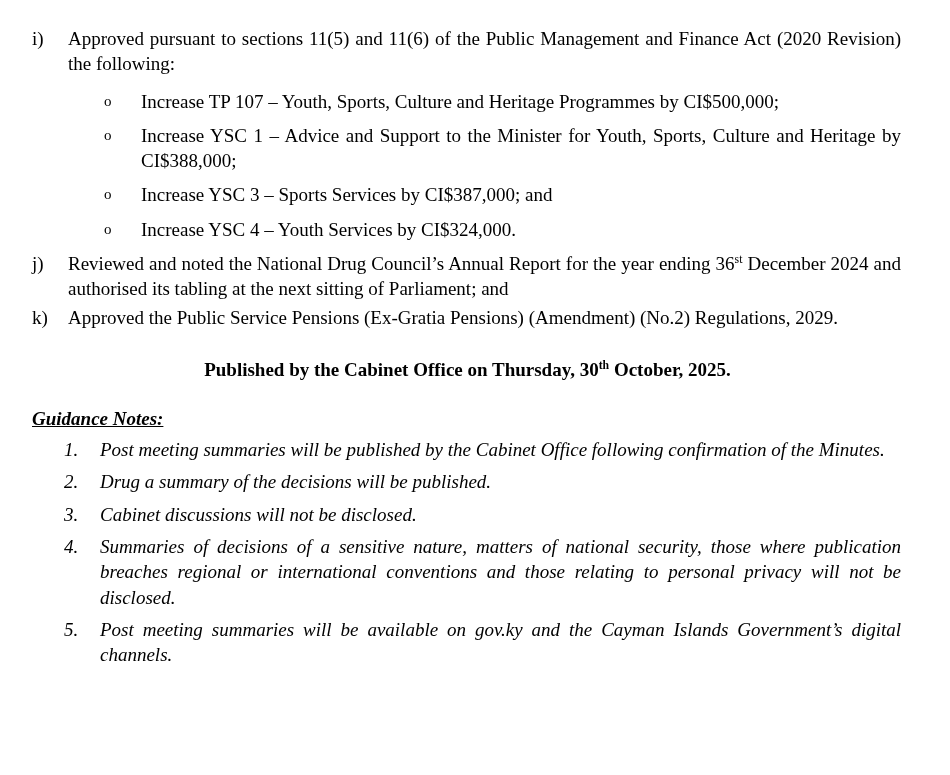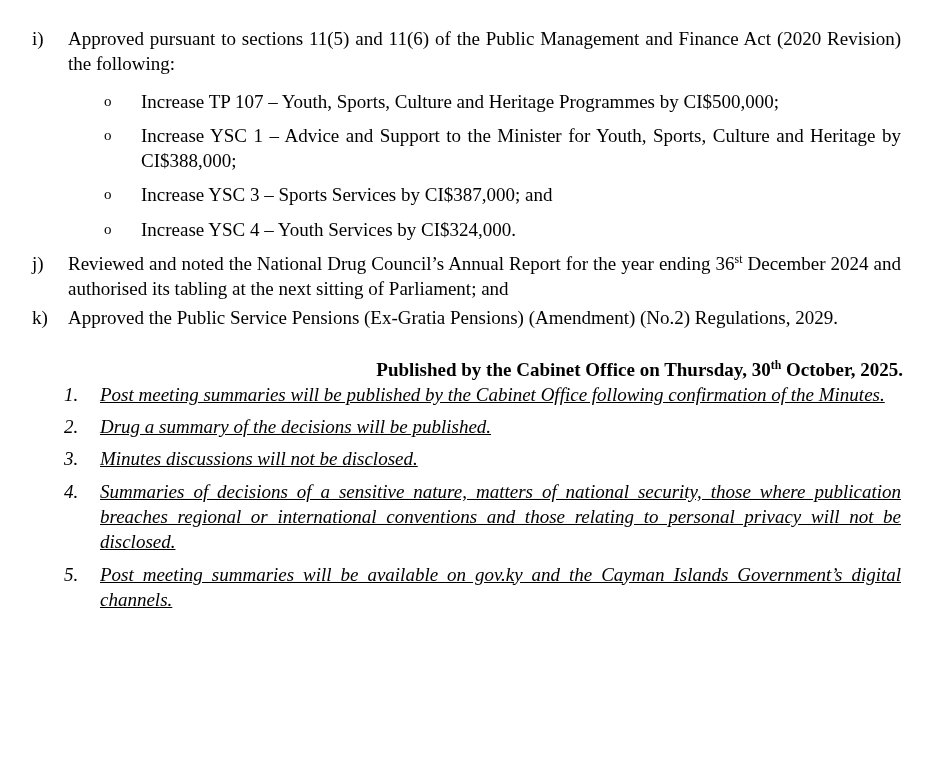--- a/index.html
+++ b/index.html
@@ -50,21 +50,21 @@
   }
   .lvl2 > .marker { width: 37px; font-size: 15px; padding-top: 3px; }
   .lvl2 > .body { padding-right: 2px; }
 
   .spacer-small { height: 8px; }
 
   .published {
     font-weight: bold;
     margin-top: 26px;
     margin-bottom: 0;
-    text-align: right;
+    text-align: center;
   }
 
   .guidance-title {
     font-weight: bold;
     font-style: italic;
     text-decoration: underline;
     margin-top: 24px;
     margin-bottom: 6px;
   }
 
@@ -74,21 +74,20 @@
     font-style: italic;
     margin-left: 32px;
     margin-bottom: 7px;
   }
   .gn-row > .marker { width: 36px; flex: 0 0 auto; }
   .gn-row > .body {
     flex: 1 1 auto;
     text-align: justify;
     text-justify: inter-word;
     padding-right: 2px;
-    text-decoration: underline;
   }
 
   sup {
     font-size: 0.62em;
     vertical-align: super;
     line-height: 0;
   }
 </style>
 </head>
 <body>
@@ -124,32 +123,33 @@
     <div class="body"><span>Reviewed and noted the National Drug Council’s Annual Report for the year ending 36</span><sup>st</sup><span> December 2024 and authorised its tabling at the next sitting of Parliament; and</span></div>
   </div>
 
   <div class="row lvl1">
     <div class="marker">k)</div>
     <div class="body">Approved the Public Service Pensions (Ex-Gratia Pensions) (Amendment) (No.2) Regulations, 2029.</div>
   </div>
 
   <div class="published"><span>Published by the Cabinet Office on Thursday, 30</span><sup>th</sup><span> October, 2025.</span></div>
 
+  <div class="guidance-title">Guidance Notes:</div>
 
   <div class="gn-row">
     <div class="marker">1.</div>
     <div class="body">Post meeting summaries will be published by the Cabinet Office following confirmation of the Minutes.</div>
   </div>
   <div class="gn-row">
     <div class="marker">2.</div>
     <div class="body">Drug a summary of the decisions will be published.</div>
   </div>
   <div class="gn-row">
     <div class="marker">3.</div>
-    <div class="body">Minutes discussions will not be disclosed.</div>
+    <div class="body">Cabinet discussions will not be disclosed.</div>
   </div>
   <div class="gn-row">
     <div class="marker">4.</div>
     <div class="body">Summaries of decisions of a sensitive nature, matters of national security, those where publication breaches regional or international conventions and those relating to personal privacy will not be disclosed.</div>
   </div>
   <div class="gn-row">
     <div class="marker">5.</div>
     <div class="body">Post meeting summaries will be available on gov.ky and the Cayman Islands Government’s digital channels.</div>
   </div>
 

